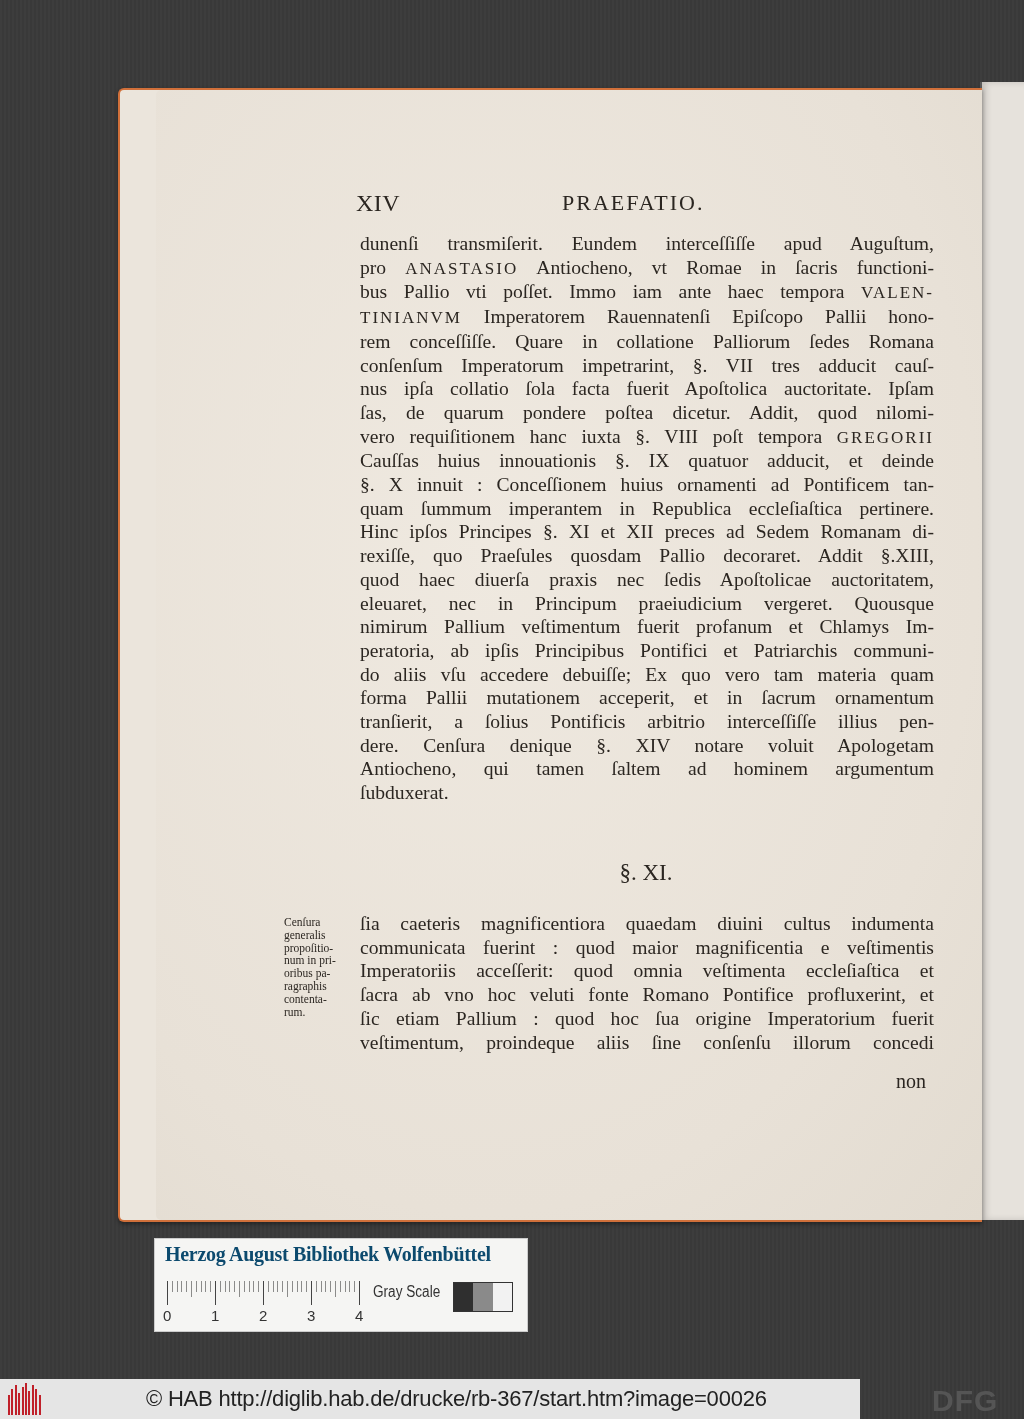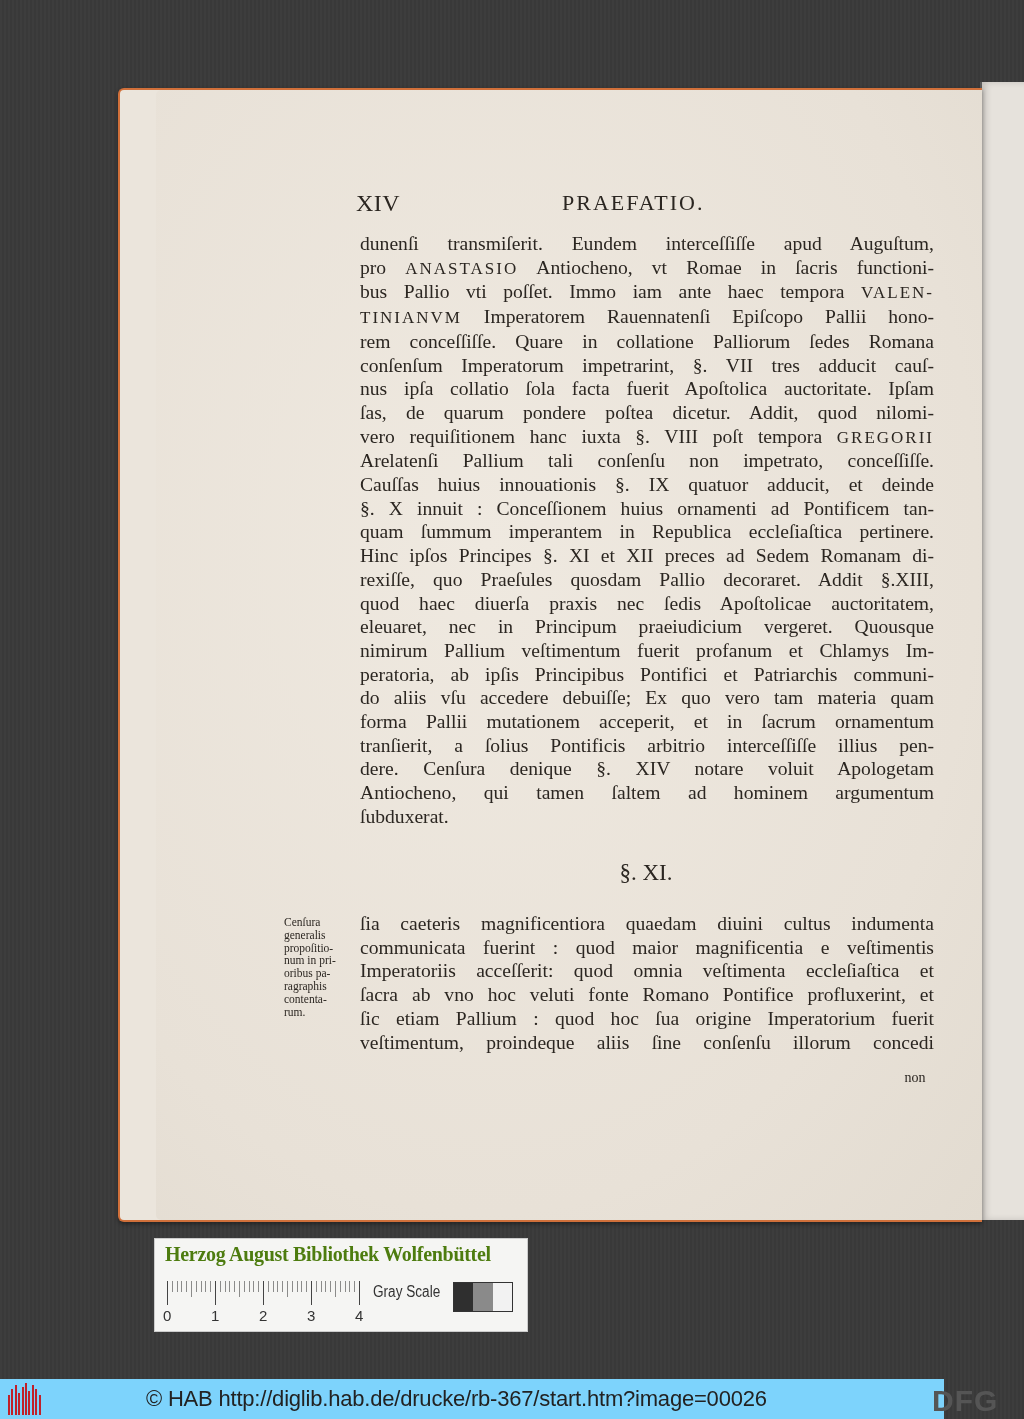--- a/index.html
+++ b/index.html
@@ -47,46 +47,46 @@
     position:absolute; left:200px; top:770px; width:580px; text-align:center;
     font-size:23px; color:#2b2621;
   }
   .para2 { top:822px; }
   .para2 .indent { padding-left:50px; }
   .sidenote {
     position:absolute; left:128px; top:826px; width:60px;
     font-size:11.5px; line-height:12.8px; color:#2b2621;
   }
   .catchword {
-    position:absolute; left:740px; top:980px; width:38px; text-align:center;
-    font-size:14px; color:#2b2621;
+    position:absolute; left:740px; top:980px; width:38px; text-align:left;
+    font-size:20px; color:#2b2621;
   }
   .scale-card {
     position:absolute; left:154px; top:1238px; width:372px; height:92px;
     background:#f5f5f3; border:1px solid #ccc;
   }
   .scale-title {
     position:absolute; left:10px; top:4px; font-family:"Liberation Serif", serif;
-    font-weight:bold; font-size:20px; color:#4d7c0f; white-space:nowrap; letter-spacing:-0.3px;
+    font-weight:bold; font-size:20px; color:#0c4a6e; white-space:nowrap; letter-spacing:-0.3px;
   }
   .ruler { position:absolute; left:12px; top:42px; width:196px; height:24px; }
   .ruler .tick { position:absolute; top:0; width:1px; background:#444; }
   .ruler-labels { position:absolute; left:8px; top:68px; width:220px; height:18px; }
   .ruler-labels span { position:absolute; font-family:"Liberation Sans", sans-serif; font-size:15px; color:#333; }
   .gray-label {
     position:absolute; left:218px; top:44px; font-family:"Liberation Sans", sans-serif;
     font-size:16px; color:#333; transform:scaleX(0.85); transform-origin:left;
   }
   .gray-swatches {
     position:absolute; left:298px; top:43px; width:58px; height:28px; display:flex; border:1px solid #333;
   }
   .gray-swatches div { flex:1; }
   .footer-bar {
-    position:absolute; left:0; top:1379px; width:944px; height:40px;
-    background:#7dd3fc;
+    position:absolute; left:0; top:1379px; width:860px; height:40px;
+    background:#e5e5e5;
     display:flex; align-items:center;
   }
   .hab-logo { position:absolute; left:6px; top:4px; width:40px; height:34px; }
   .hab-logo span { position:absolute; bottom:2px; width:2px; background:#c0202a; }
   .footer-text {
     position:absolute; left:146px; top:7px; font-family:"Liberation Sans", sans-serif;
     font-size:22px; color:#222; white-space:nowrap; letter-spacing:-0.2px;
   }
   .dfg-logo {
     position:absolute; left:932px; top:5px; font-family:"Liberation Sans", sans-serif;
@@ -108,21 +108,20 @@
     <div class="text-block" id="para1">
         <span class="line"><span>dunenſi transmiſerit.   Eundem interceſſiſſe apud Auguſtum,</span></span>
         <span class="line"><span>pro </span><span class="sc">ANASTASIO</span><span> Antiocheno, vt Romae in ſacris functioni-</span></span>
         <span class="line"><span>bus Pallio vti poſſet.   Immo iam ante haec tempora </span><span class="sc">VALEN-</span></span>
         <span class="line"><span class="sc">TINIANVM</span><span> Imperatorem Rauennatenſi Epiſcopo Pallii hono-</span></span>
         <span class="line"><span>rem conceſſiſſe.   Quare in collatione Palliorum ſedes Romana</span></span>
         <span class="line"><span>conſenſum Imperatorum impetrarint, §. VII  tres adducit cauſ-</span></span>
         <span class="line"><span>nus ipſa collatio ſola facta fuerit Apoſtolica auctoritate.   Ipſam</span></span>
         <span class="line"><span>ſas, de quarum pondere poſtea dicetur.   Addit, quod nilomi-</span></span>
         <span class="line"><span>vero requiſitionem hanc iuxta §. VIII  poſt tempora </span><span class="sc">GREGORII</span></span>
-        <span class="line"><span>Arelatenſi Pallium tali conſenſu non impetrato,  conceſſiſſe.</span></span>
         <span class="line"><span>Cauſſas huius innouationis §. IX quatuor adducit,  et deinde</span></span>
         <span class="line"><span>§. X innuit :  Conceſſionem huius ornamenti ad Pontificem tan-</span></span>
         <span class="line"><span>quam ſummum imperantem in Republica eccleſiaſtica pertinere.</span></span>
         <span class="line"><span>Hinc ipſos Principes §. XI et XII  preces ad Sedem Romanam di-</span></span>
         <span class="line"><span>rexiſſe,  quo Praeſules quosdam Pallio decoraret.   Addit §.XIII,</span></span>
         <span class="line"><span>quod haec diuerſa praxis nec ſedis Apoſtolicae auctoritatem,</span></span>
         <span class="line"><span>eleuaret,  nec in Principum praeiudicium vergeret.   Quousque</span></span>
         <span class="line"><span>nimirum Pallium veſtimentum fuerit profanum et Chlamys Im-</span></span>
         <span class="line"><span>peratoria,  ab ipſis Principibus Pontifici et Patriarchis communi-</span></span>
         <span class="line"><span>do aliis vſu accedere debuiſſe;  Ex quo vero tam materia quam</span></span>

